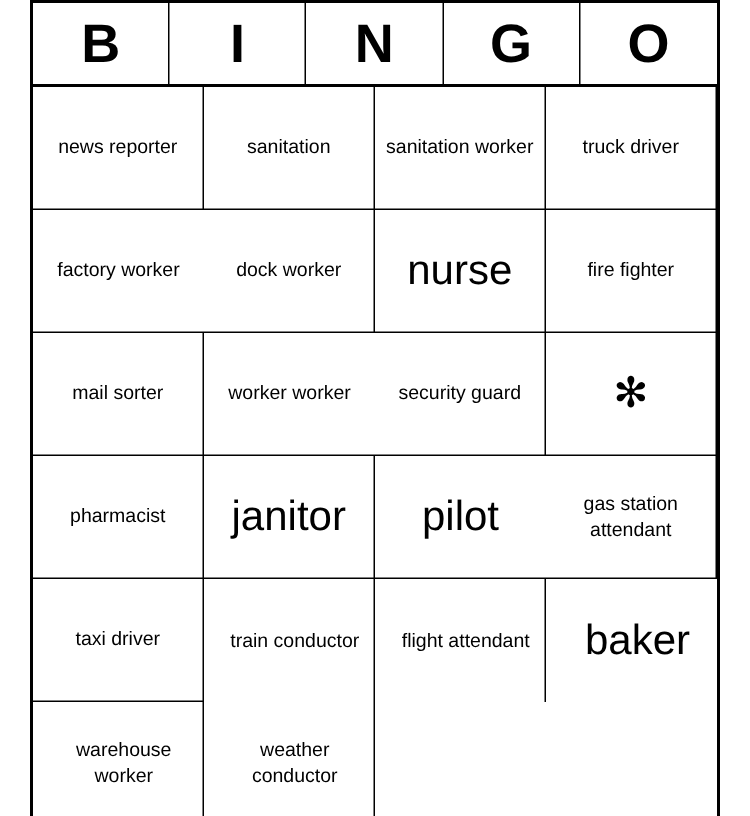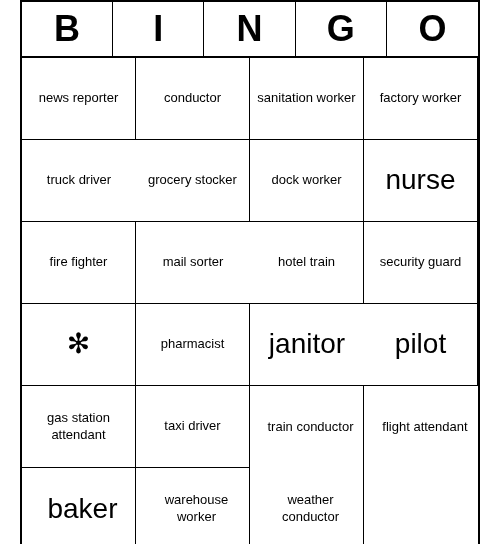--- a/index.html
+++ b/index.html
@@ -83,30 +83,29 @@
 <div class="bingo-card">
   <div class="bingo-header">
   <div class="bingo-letter">B</div>
       <div class="bingo-letter">I</div>
       <div class="bingo-letter">N</div>
       <div class="bingo-letter">G</div>
       <div class="bingo-letter">O</div>
     </div>
   <div class="bingo-grid">
   <div class="bingo-cell">news reporter</div>
-      <div class="bingo-cell">conductor</div>
+      <div class="bingo-cell">sanitation</div>
       <div class="bingo-cell">sanitation worker</div>
+      <div class="bingo-cell">truck driver</div>
       <div class="bingo-cell">factory worker</div>
-      <div class="bingo-cell">truck driver</div>
-      <div class="bingo-cell">grocery stocker</div>
       <div class="bingo-cell">dock worker</div>
       <div class="bingo-cell large-text">nurse</div>
       <div class="bingo-cell">fire fighter</div>
       <div class="bingo-cell">mail sorter</div>
-      <div class="bingo-cell">hotel train</div>
+      <div class="bingo-cell">worker worker</div>
       <div class="bingo-cell">security guard</div>
       <div class="bingo-cell large-text free-space">✻</div>
       <div class="bingo-cell">pharmacist</div>
       <div class="bingo-cell large-text">janitor</div>
       <div class="bingo-cell large-text">pilot</div>
       <div class="bingo-cell">gas station attendant</div>
       <div class="bingo-cell">taxi driver</div>
       <div class="bingo-cell">train conductor</div>
       <div class="bingo-cell">flight attendant</div>
       <div class="bingo-cell large-text">baker</div>

